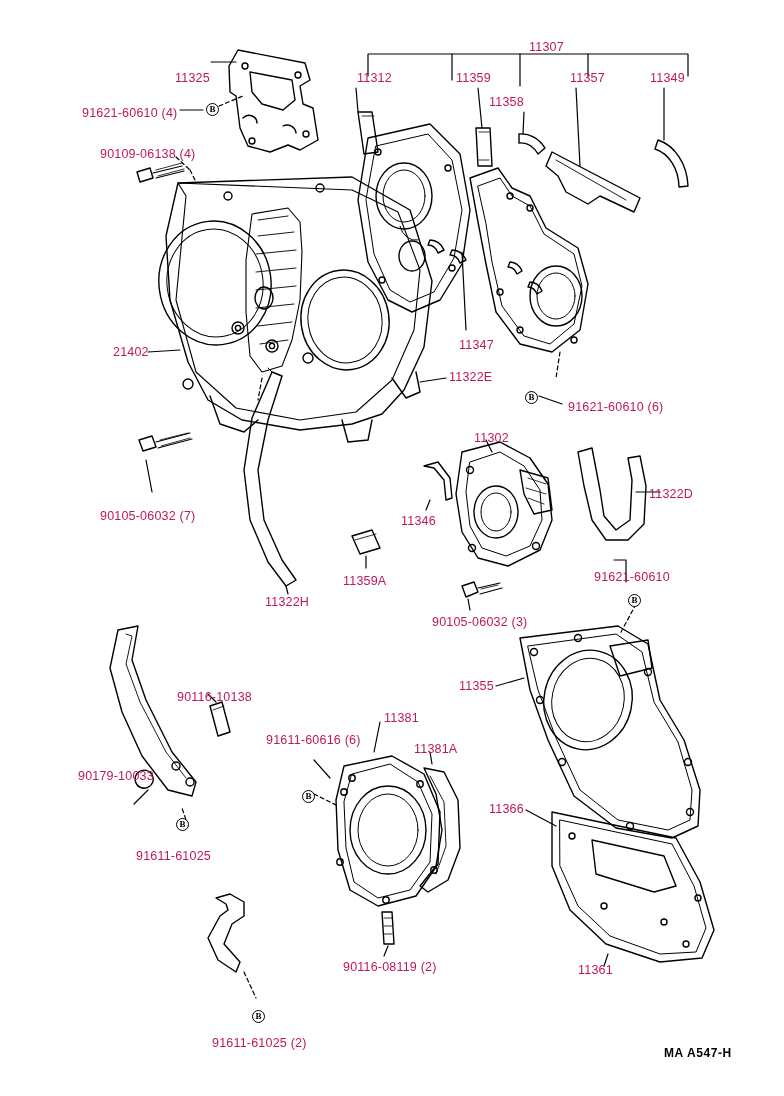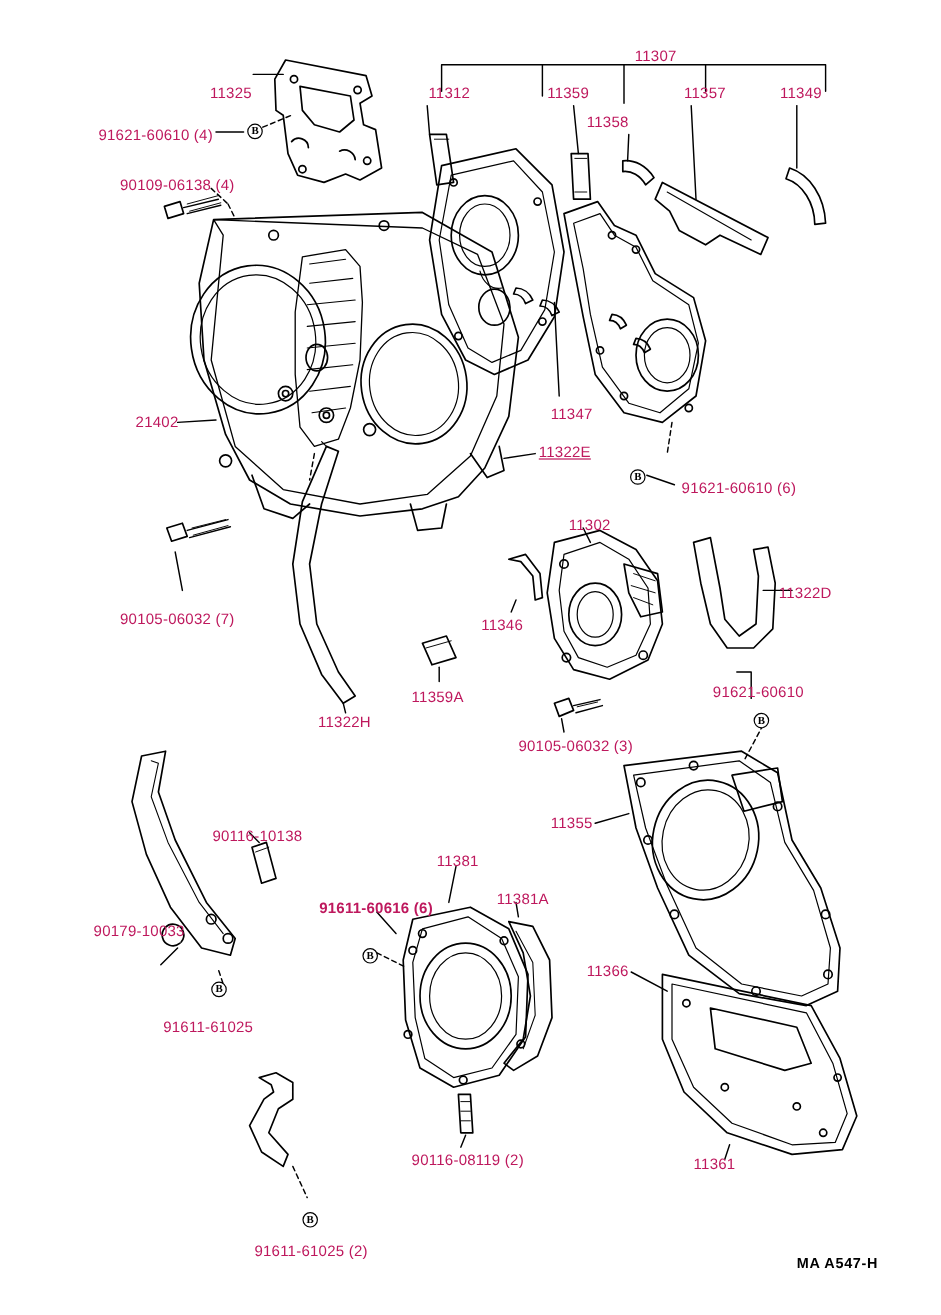--- a/index.html
+++ b/index.html
@@ -316,27 +316,27 @@
   <div class="lbl" style="left:474px; top:431px;">11302</div>
   <div class="lbl" style="left:649px; top:487px;">11322D</div>
   <div class="lbl" style="left:594px; top:570px;">91621-60610</div>
   <div class="lbl" style="left:529px; top:40px;">11307</div>
   <div class="lbl" style="left:357px; top:71px;">11312</div>
   <div class="lbl" style="left:456px; top:71px;">11359</div>
   <div class="lbl" style="left:489px; top:95px;">11358</div>
   <div class="lbl" style="left:570px; top:71px;">11357</div>
   <div class="lbl" style="left:650px; top:71px;">11349</div>
   <div class="lbl" style="left:459px; top:338px;">11347</div>
-  <div class="lbl" style="left:449px; top:370px;text-decoration:underline;">11322E</div>
+  <div class="lbl" style="left:449px; top:370px;">11322E</div>
   <div class="lbl" style="left:568px; top:400px;">91621-60610 (6)</div>
   <div class="lbl" style="left:177px; top:690px;">90116-10138</div>
   <div class="lbl" style="left:78px;  top:769px;">90179-10033</div>
   <div class="lbl" style="left:136px; top:849px;">91611-61025</div>
-  <div class="lbl" style="left:266px; top:750px;font-weight:bold;">91611-60616 (6)</div>
-  <div class="lbl" style="left:364px; top:711px;text-align:right;">11381</div>
+  <div class="lbl" style="left:266px; top:733px;">91611-60616 (6)</div>
+  <div class="lbl" style="left:384px; top:711px;text-align:right;">11381</div>
   <div class="lbl" style="left:414px; top:742px;">11381A</div>
   <div class="lbl" style="left:343px; top:960px;">90116-08119 (2)</div>
   <div class="lbl" style="left:212px; top:1036px;">91611-61025 (2)</div>
   <div class="lbl" style="left:459px; top:679px;">11355</div>
   <div class="lbl" style="left:489px; top:802px;">11366</div>
   <div class="lbl" style="left:578px; top:963px;">11361</div>
 
   <div class="diag-code" style="left:664px; top:1046px;">MA  A547-H</div>
 
 </div>

